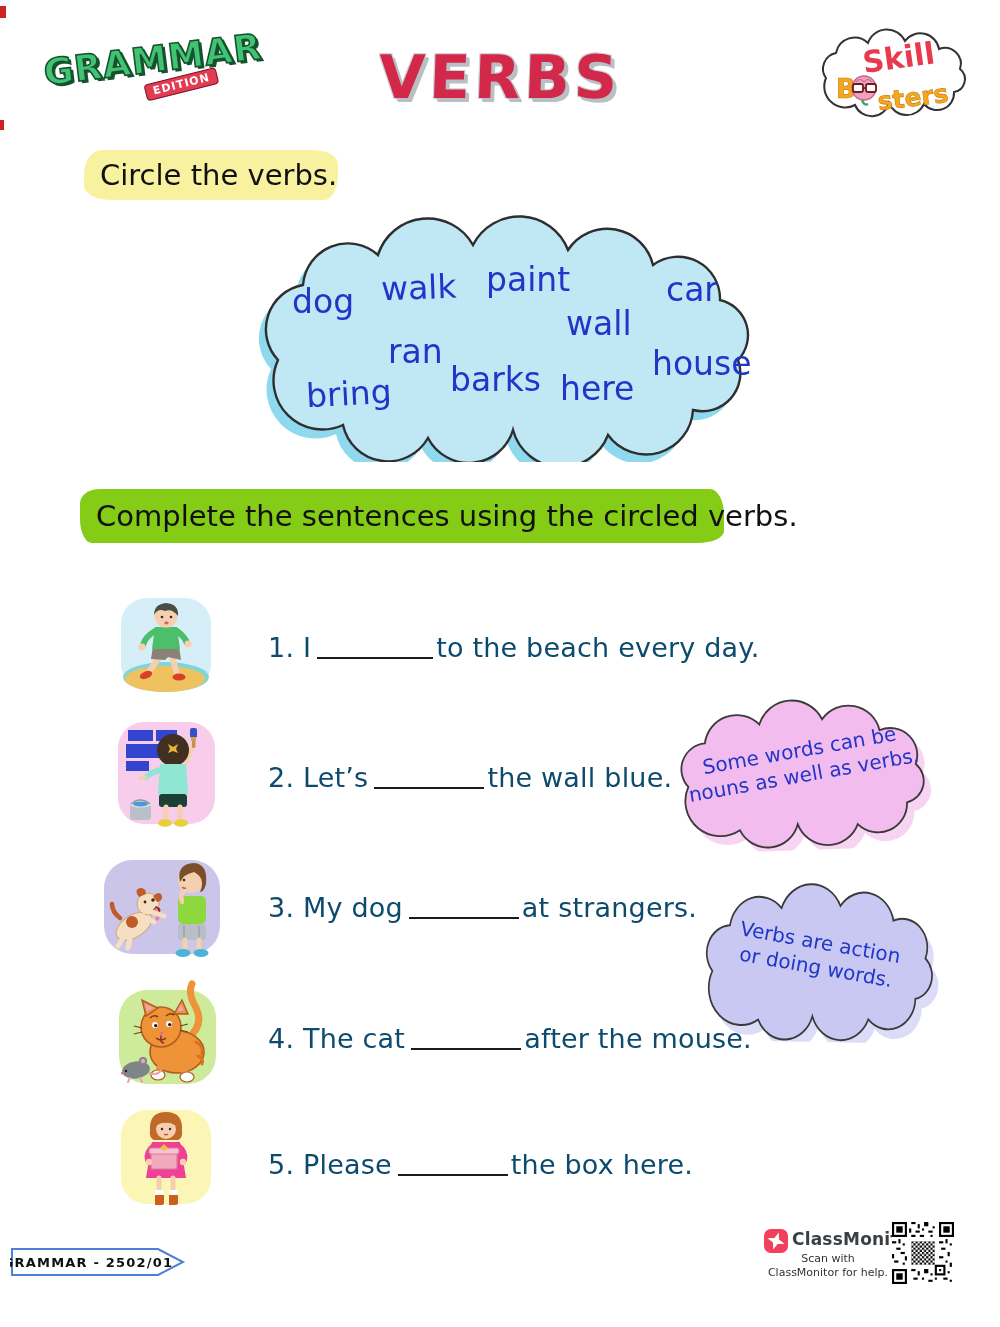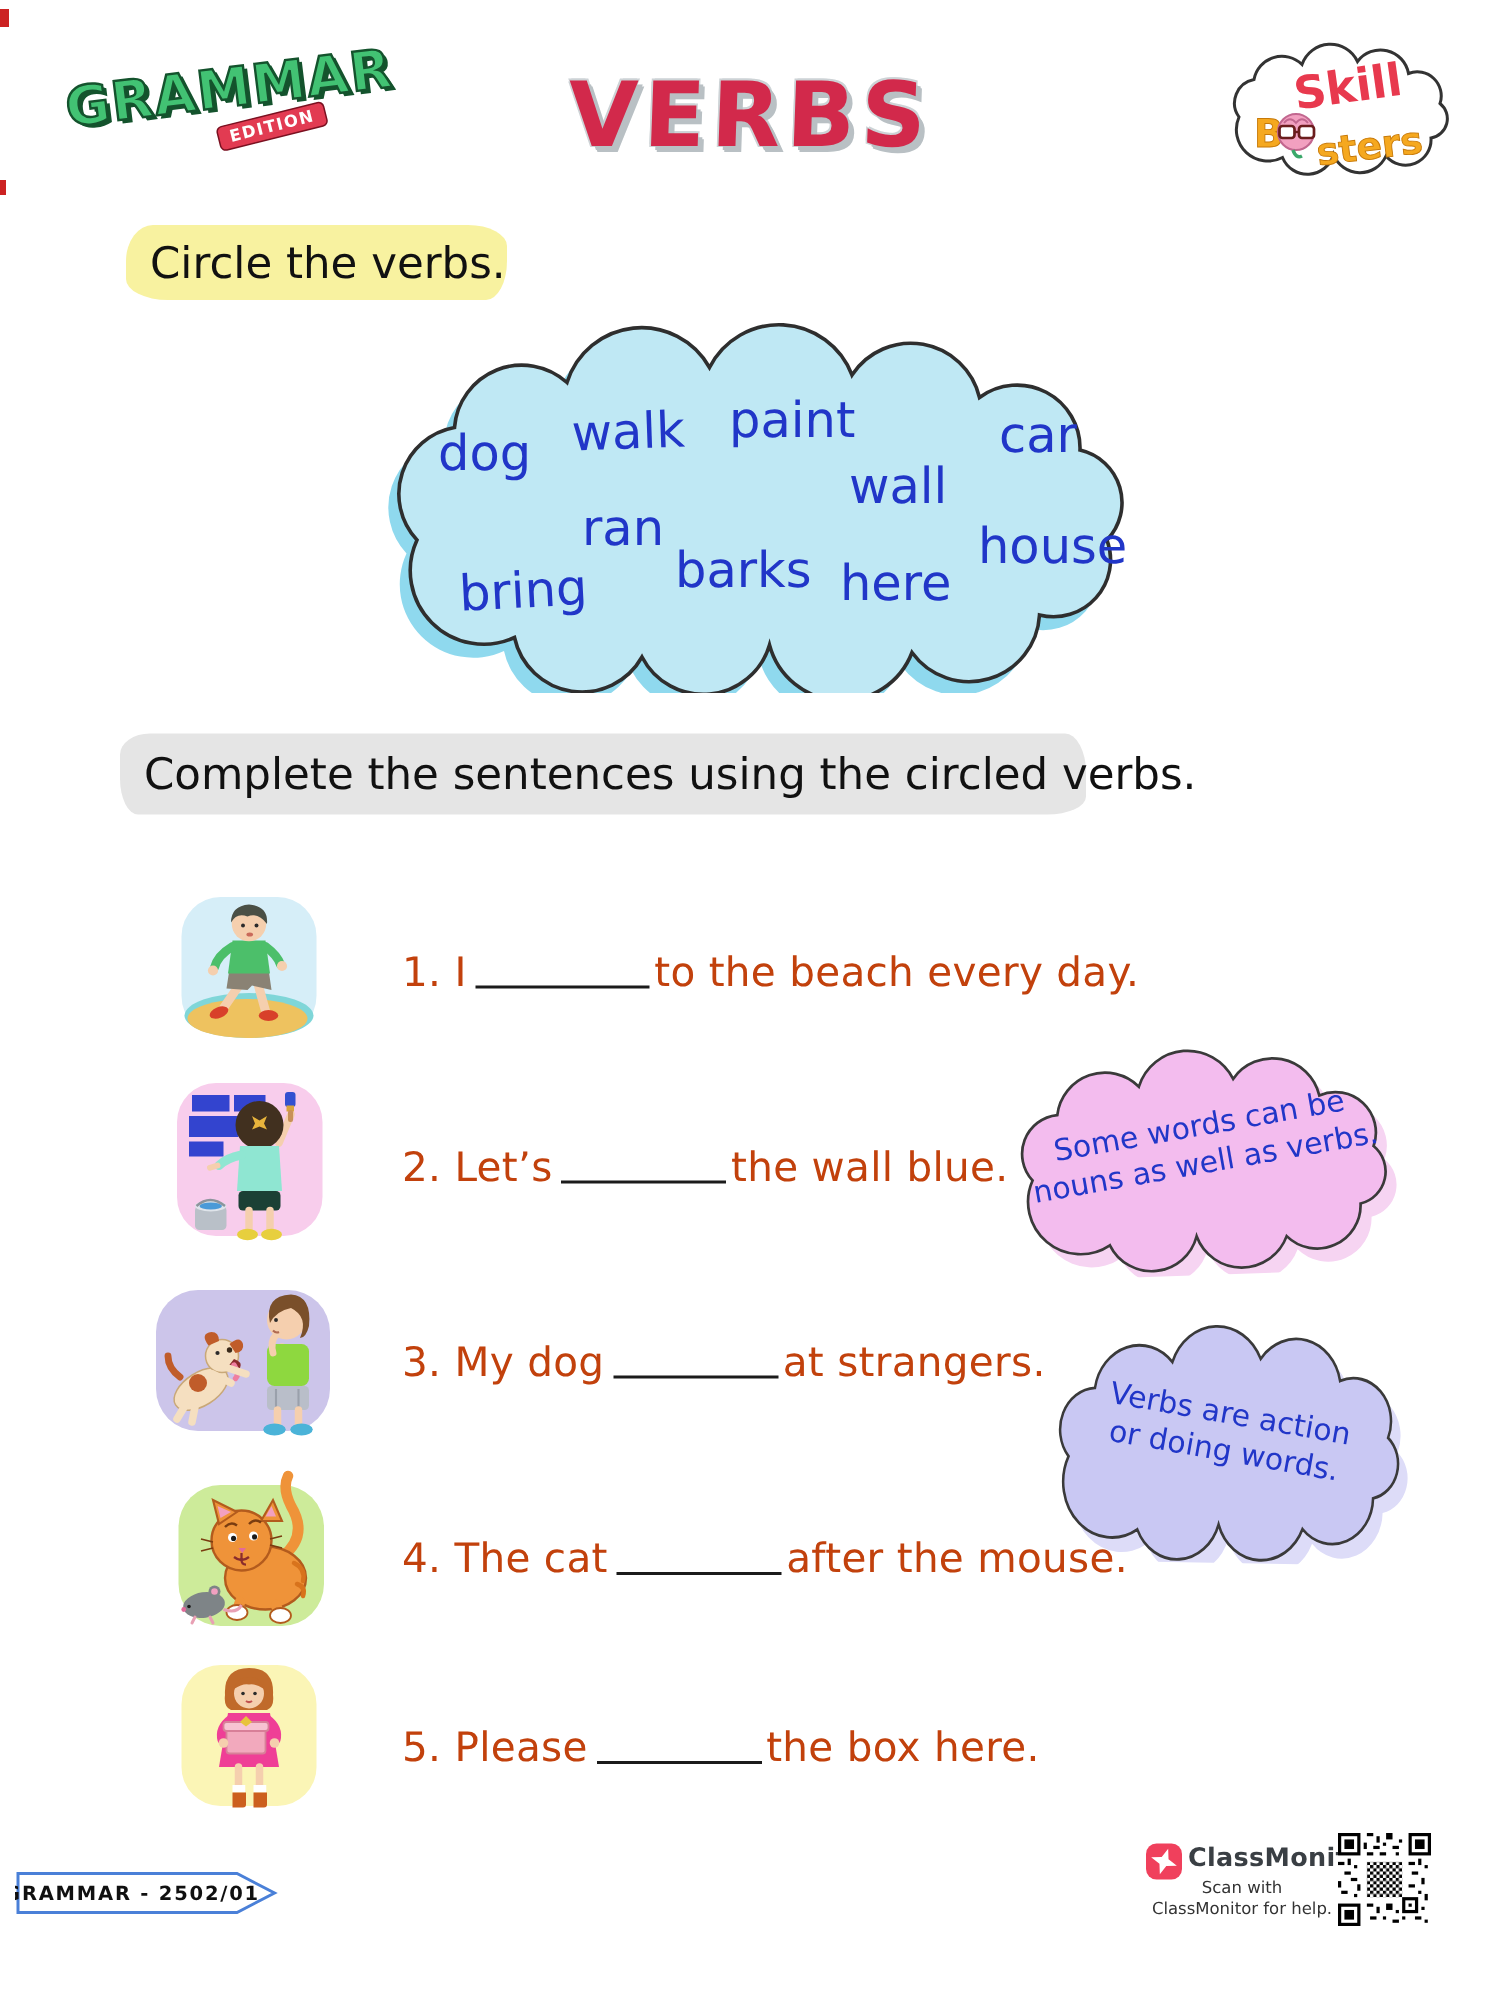--- a/index.html
+++ b/index.html
@@ -14,35 +14,35 @@
   .edition-badge{left:98px;top:40px;background:#e23b52;border:1.6px solid #7a1020;border-radius:4px;
     color:#fff;font-weight:800;font-size:11px;letter-spacing:1px;padding:1px 7px;transform:rotate(-7deg);}
   .verbs-title{left:0;right:0;top:42px;text-align:center;font-size:60px;font-weight:800;letter-spacing:4px;
     color:#d2294b;transform:skewX(-2deg);
     text-shadow:3px 3px 0 #b9c0c4,4px 4px 0 #b9c0c4,-1px -1px 0 #cdd3d6,1px -1px 0 #cdd3d6,-1px 1px 0 #cdd3d6;}
 
   
   .hl{font-size:29px;color:#111;white-space:nowrap;display:flex;align-items:center;padding:0 16px;}
   .hl-yellow{left:84px;top:150px;width:222px;height:50px;background:#f8f2a0;
     border-radius:18px 26px 14px 28px / 24px 14px 26px 14px;}
-  .hl-green{left:80px;top:489px;width:612px;height:54px;background:#e5e5e5;
+  .hl-green{left:80px;top:489px;width:612px;height:54px;background:#84cc16;
     border-radius:20px 14px 26px 12px / 14px 26px 12px 24px;}
 
   
   .word-cloud{left:248px;top:210px;width:520px;height:252px;}
   .word-cloud svg{position:absolute;left:0;top:0;}
   .cw{position:absolute;font-size:33px;font-weight:500;color:#2136c8;white-space:nowrap;}
   .w0{left:44px;top:72px;}  .w1{left:133px;top:58px;transform:rotate(-2deg);}
   .w2{left:238px;top:50px;} .w3{left:418px;top:60px;}
   .w4{left:318px;top:94px;} .w5{left:128px;top:122px;margin-left:12px;}
   .w6{left:404px;top:134px;}.w7{left:202px;top:150px;text-align:right;}
   .w8{left:312px;top:159px;}.w9{left:58px;top:164px;transform:rotate(-3deg);}
 
   
-  .sent{position:absolute;left:268px;font-size:27px;color:#c2410c;white-space:nowrap;letter-spacing:.2px;}
+  .sent{position:absolute;left:268px;font-size:27px;color:#0c4a6e;white-space:nowrap;letter-spacing:.2px;}
   .blank{display:inline-block;width:110px;border-bottom:2.2px solid #1b1b1b;height:1em;
          margin:0 3px -2px 6px;}
   .s1{top:630px;} .s2{top:760px;} .s3{top:890px;text-align:right;} .s4{top:1021px;} .s5{top:1147px;}
 
   
   .callout{position:absolute;}
   .callout .txt{position:absolute;width:100%;text-align:center;color:#2136c8;font-weight:500;
     font-size:20px;line-height:25px;}
   .callout-pink{left:666px;top:698px;width:272px;height:152px;transform:rotate(-2deg);}
   .callout-pink .txt{top:40px;transform:rotate(-8deg);}

